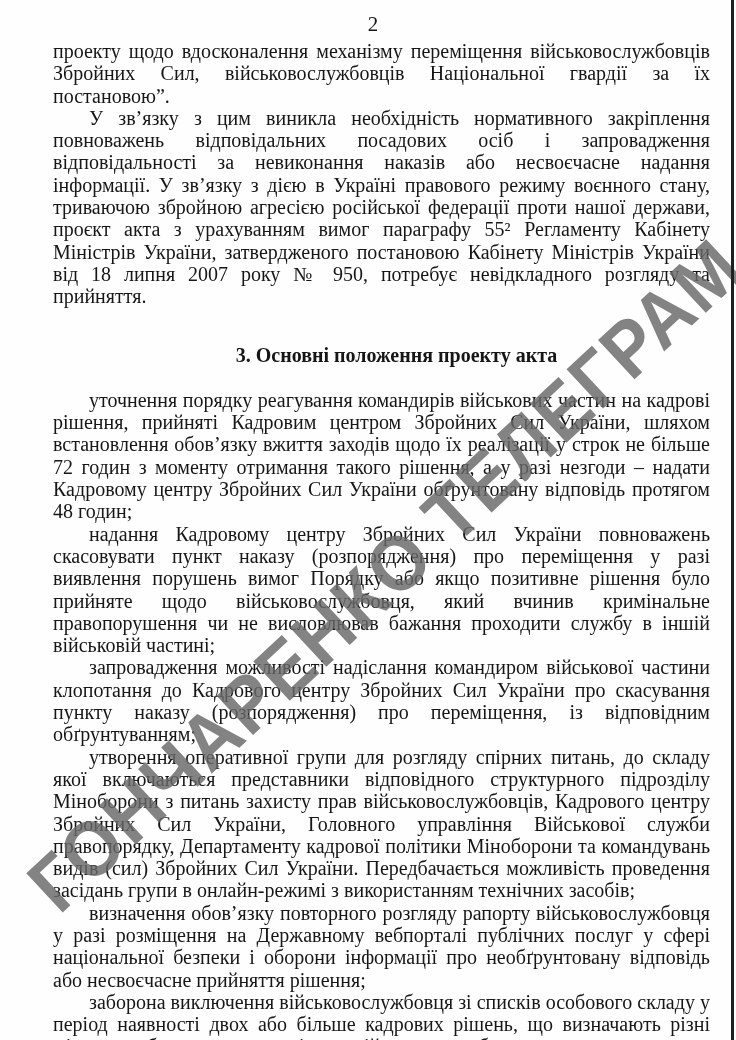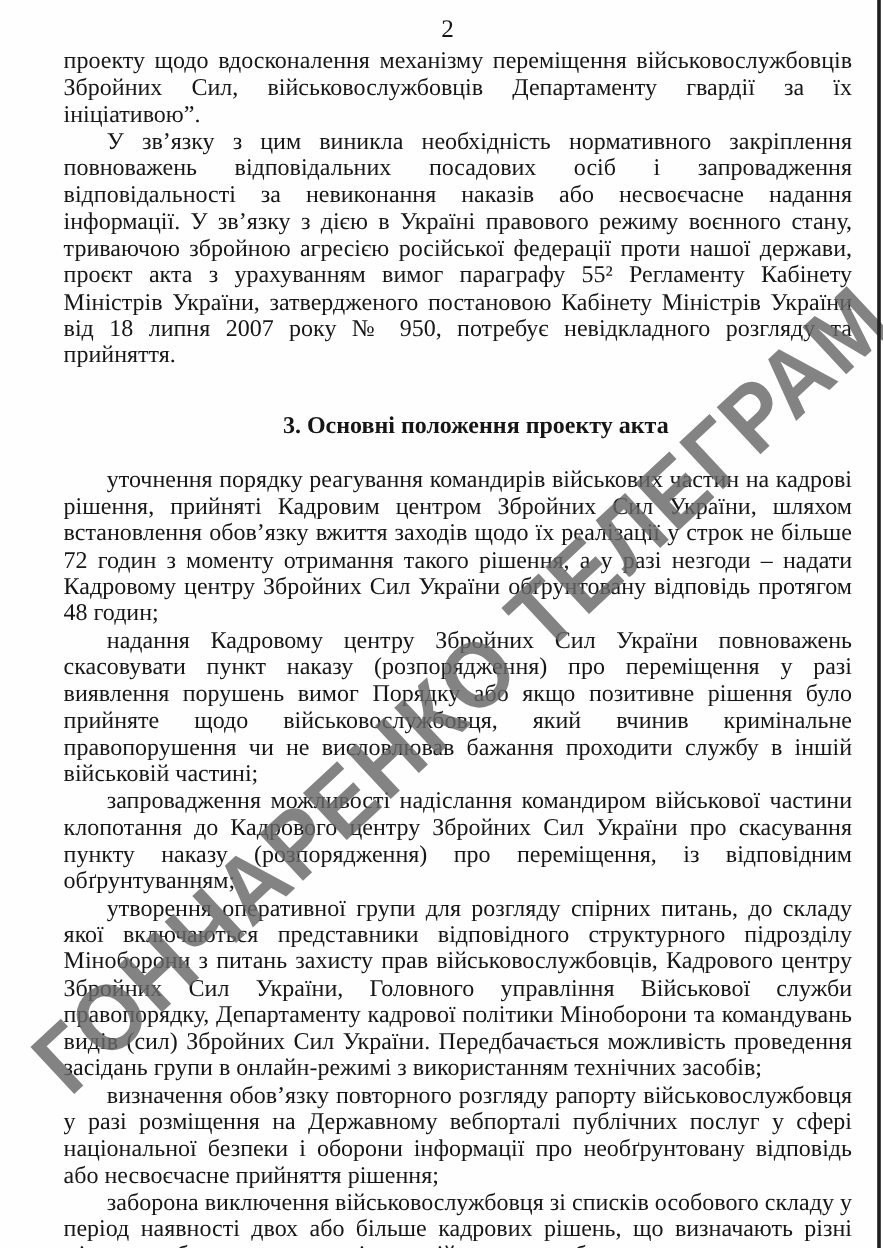--- a/index.html
+++ b/index.html
@@ -83,21 +83,21 @@
   }
 </style>
 </head>
 <body>
 
 <div class="page">
 
   <div class="pagenum">2</div>
 
   <div class="content">
-    <p class="p no-indent">проекту щодо вдосконалення механізму переміщення військовослужбовців Збройних Сил, військовослужбовців Департаменту гвардії за їх ініціативою”.</p>
+    <p class="p no-indent">проекту щодо вдосконалення механізму переміщення військовослужбовців Збройних Сил, військовослужбовців Національної гвардії за їх постановою”.</p>
     <p class="p">У зв’язку з цим виникла необхідність нормативного закріплення повноважень відповідальних посадових осіб і запровадження відповідальності за невиконання наказів або несвоєчасне надання інформації. У зв’язку з дією в Україні правового режиму воєнного стану, триваючою збройною агресією російської федерації проти нашої держави, проєкт акта з урахуванням вимог параграфу 55² Регламенту Кабінету Міністрів України, затвердженого постановою Кабінету Міністрів України від 18 липня 2007 року № 950, потребує невідкладного розгляду та прийняття.</p>
     <p class="p heading">3. Основні положення проекту акта</p>
     <p class="p">уточнення порядку реагування командирів військових частин на кадрові рішення, прийняті Кадровим центром Збройних Сил України, шляхом встановлення обов’язку вжиття заходів щодо їх реалізації у строк не більше 72 годин з моменту отримання такого рішення, а у разі незгоди – надати Кадровому центру Збройних Сил України обґрунтовану відповідь протягом 48 годин;</p>
     <p class="p">надання Кадровому центру Збройних Сил України повноважень скасовувати пункт наказу (розпорядження) про переміщення у разі виявлення порушень вимог Порядку або якщо позитивне рішення було прийняте щодо військовослужбовця, який вчинив кримінальне правопорушення чи не висловлював бажання проходити службу в іншій військовій частині;</p>
     <p class="p">запровадження можливості надіслання командиром військової частини клопотання до Кадрового центру Збройних Сил України про скасування пункту наказу (розпорядження) про переміщення, із відповідним обґрунтуванням;</p>
     <p class="p">утворення оперативної групи для розгляду спірних питань, до складу якої включаються представники відповідного структурного підрозділу Міноборони з питань захисту прав військовослужбовців, Кадрового центру Збройних Сил України, Головного управління Військової служби правопорядку, Департаменту кадрової політики Міноборони та командувань видів (сил) Збройних Сил України. Передбачається можливість проведення засідань групи в онлайн-режимі з використанням технічних засобів;</p>
     <p class="p">визначення обов’язку повторного розгляду рапорту військовослужбовця у разі розміщення на Державному вебпорталі публічних послуг у сфері національної безпеки і оборони інформації про необґрунтовану відповідь або несвоєчасне прийняття рішення;</p>
     <p class="p">заборона виключення військовослужбовця зі списків особового складу у період наявності двох або більше кадрових рішень, що визначають різні місця служби, до яких переміщено військовослужбовця;</p>
 
   </div>

